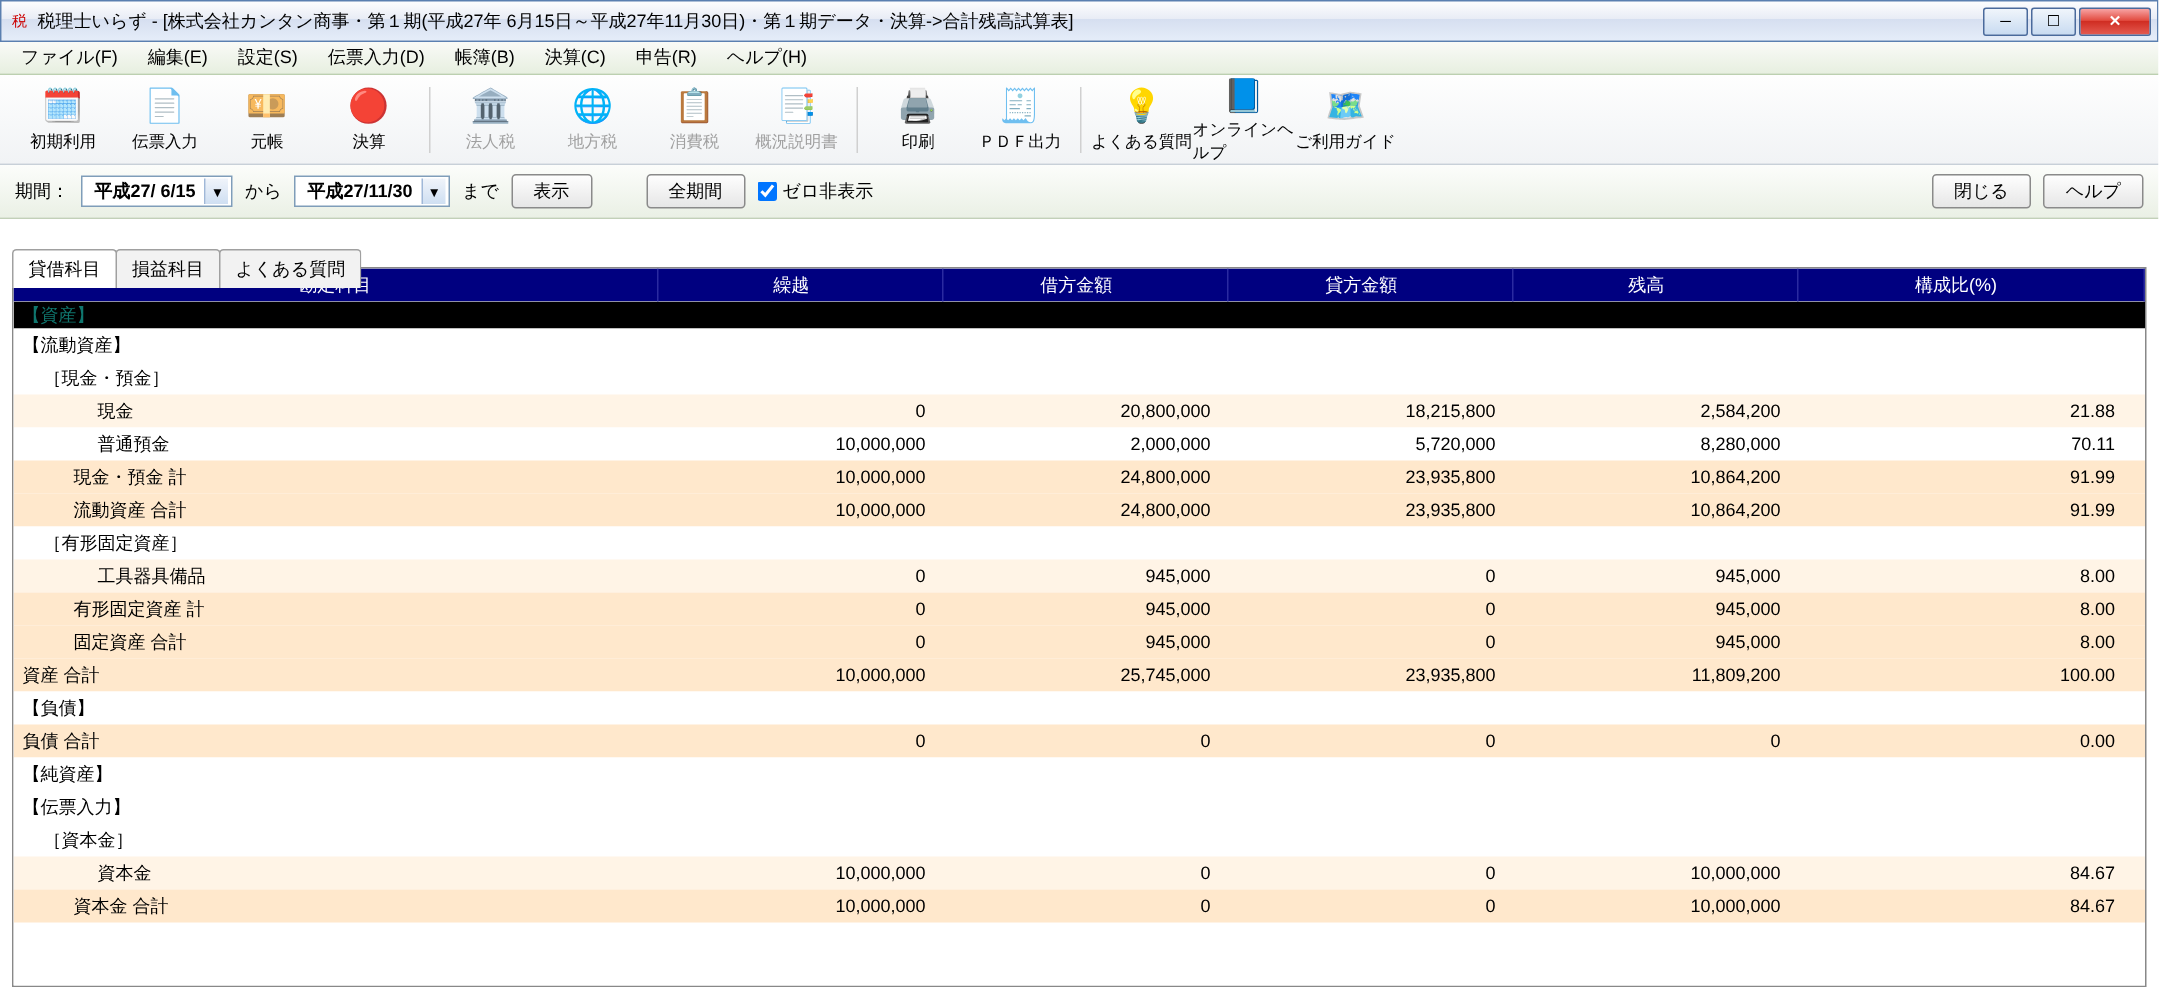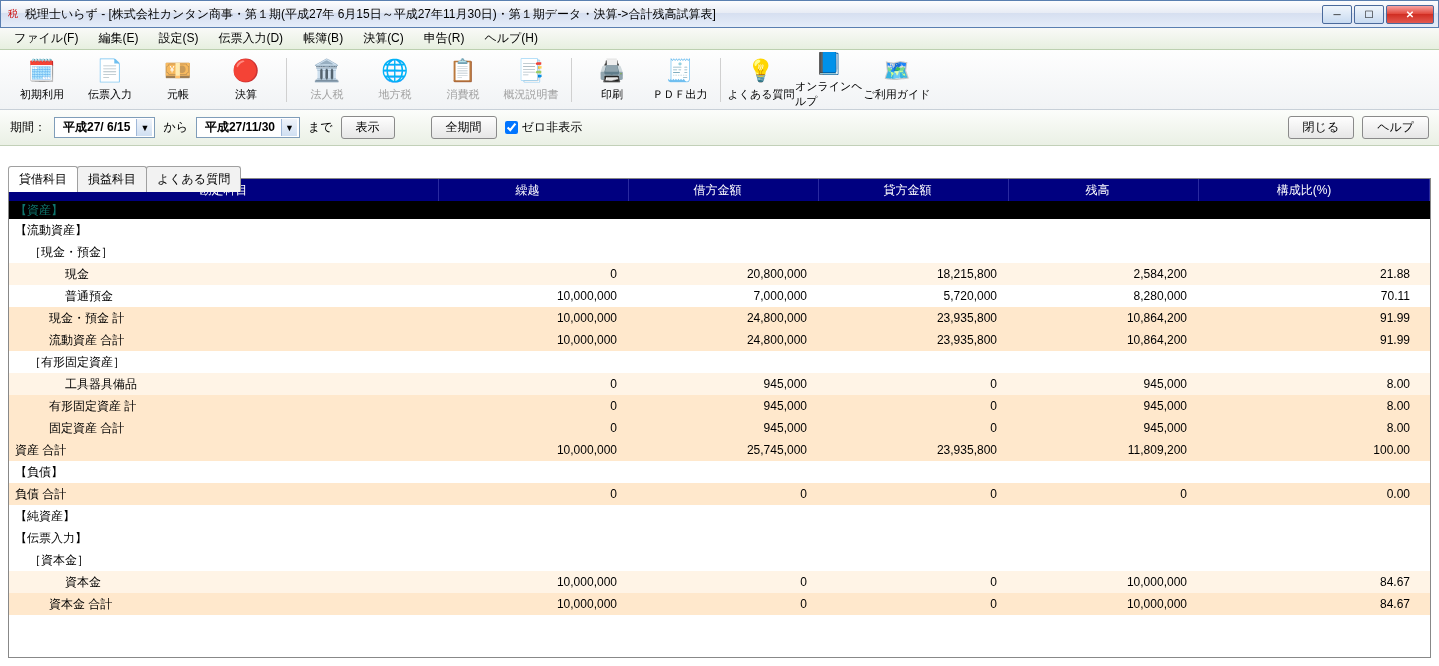--- a/index.html
+++ b/index.html
@@ -199,21 +199,21 @@
         <div class="c-acct ind3">現金</div>
         <div class="c-n">0</div>
         <div class="c-n">20,800,000</div>
         <div class="c-n">18,215,800</div>
         <div class="c-n">2,584,200</div>
         <div class="c-last">21.88</div>
       </div>
       <div class="row white">
         <div class="c-acct ind3">普通預金</div>
         <div class="c-n">10,000,000</div>
-        <div class="c-n">7,000,000</div>
+        <div class="c-n">2,000,000</div>
         <div class="c-n">5,720,000</div>
         <div class="c-n">8,280,000</div>
         <div class="c-last">70.11</div>
       </div>
       <div class="row peach">
         <div class="c-acct ind2">現金・預金  計</div>
         <div class="c-n">10,000,000</div>
         <div class="c-n">24,800,000</div>
         <div class="c-n">23,935,800</div>
         <div class="c-n">10,864,200</div>

